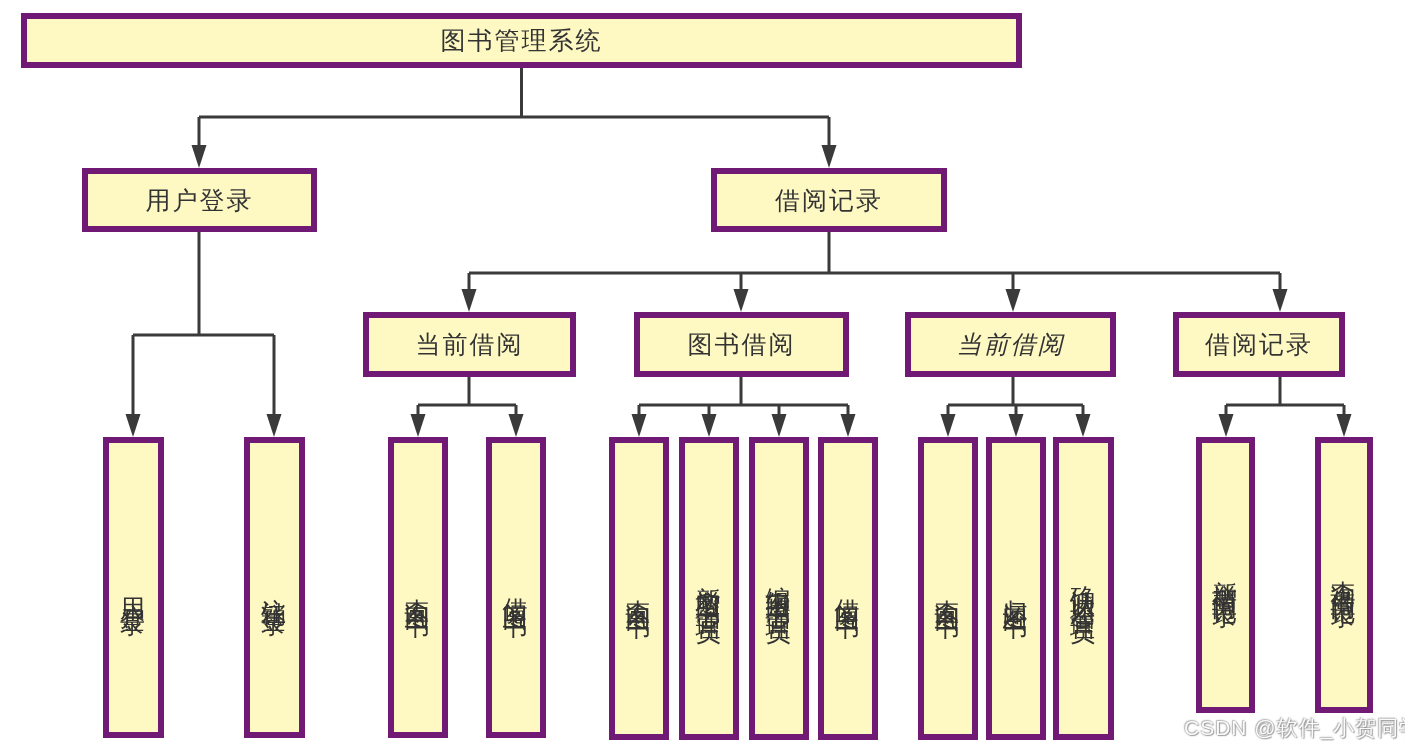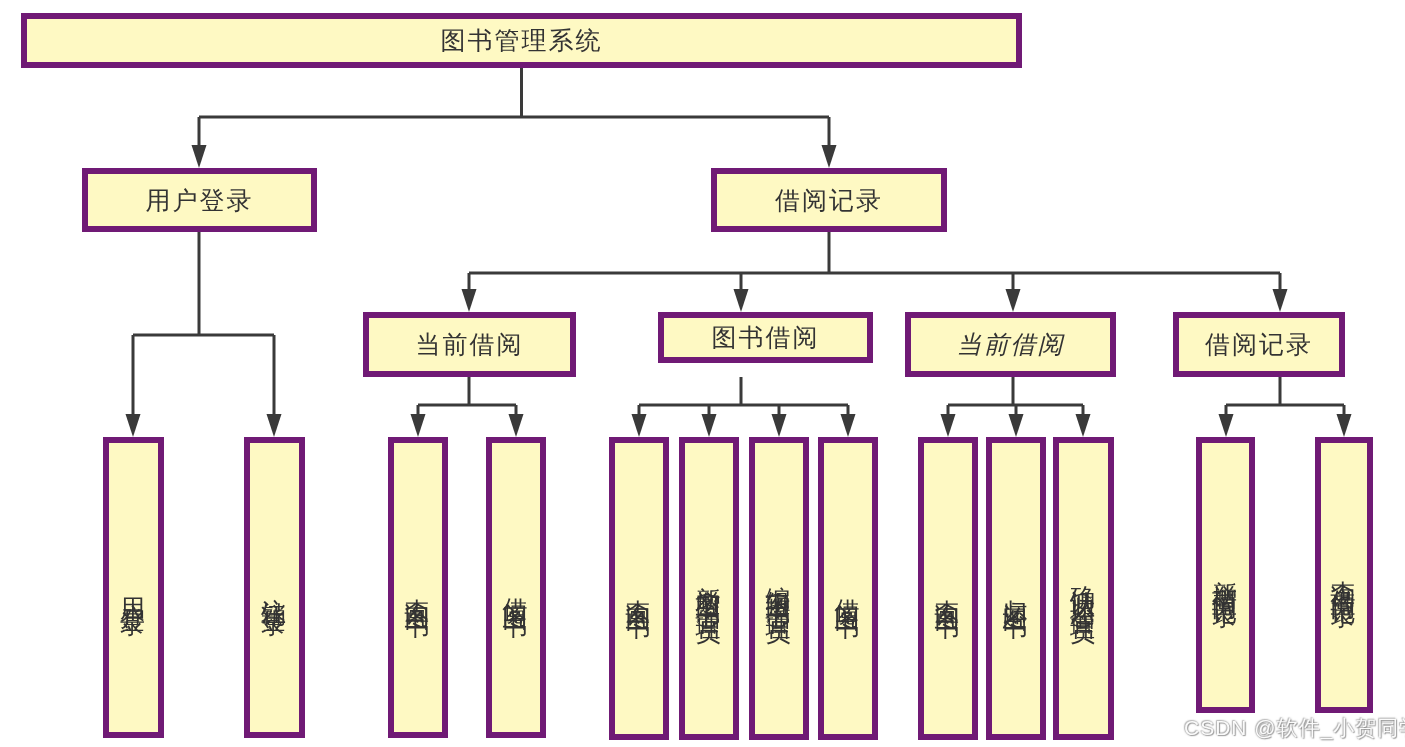--- a/index.html
+++ b/index.html
@@ -26,21 +26,21 @@
   .leaf {
     writing-mode:vertical-rl;
     font-size:25px;
     letter-spacing:5px;
   }
   
   .b-root          { left:21px;   top:13px;  width:1001px; height:55px; }
   .b-login         { left:82px;   top:168px; width:235px;  height:64px; }
   .b-mgmt          { left:711px;  top:168px; width:236px;  height:64px; }
   .b-rec           { left:363px;  top:312px; width:213px;  height:65px; }
-  .b-borrow        { left:634px;  top:312px; width:215px;  height:51px;margin-left:24px; }
+  .b-borrow        { left:634px;  top:312px; width:215px;  height:65px; }
   .b-current       { left:905px;  top:312px; width:211px;  height:65px;font-style:italic; }
   .b-records       { left:1173px; top:312px; width:172px;  height:65px; }
   .l-login-user    { left:103px;  top:437px; width:61px;  height:301px; }
   .l-login-out     { left:244px;  top:437px; width:61px;  height:301px; }
   .l-rec-query     { left:388px;  top:437px; width:60px;  height:301px; }
   .l-rec-borrow    { left:486px;  top:437px; width:60px;  height:301px; }
   .l-bor-query     { left:609px;  top:437px; width:60px;  height:303px; }
   .l-bor-add       { left:679px;  top:437px; width:60px;  height:303px; }
   .l-bor-edit      { left:749px;  top:437px; width:60px;  height:303px; }
   .l-bor-borrow    { left:818px;  top:437px; width:60px;  height:303px; }

